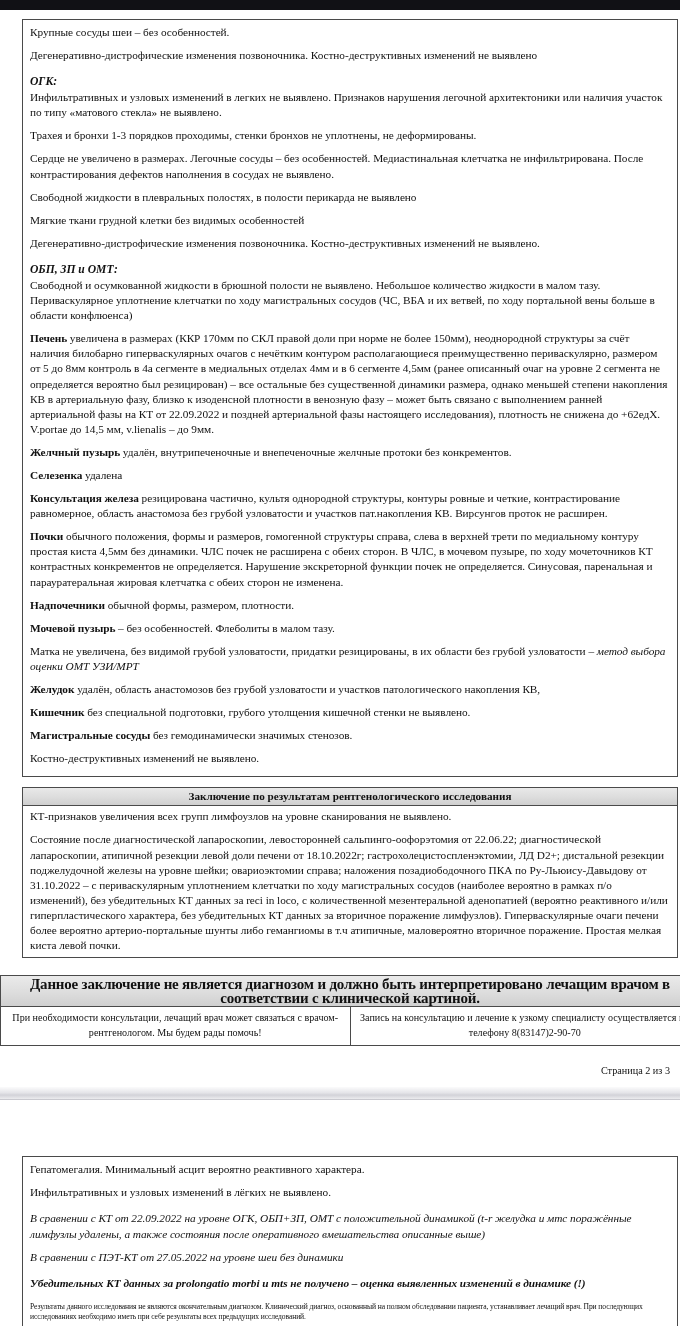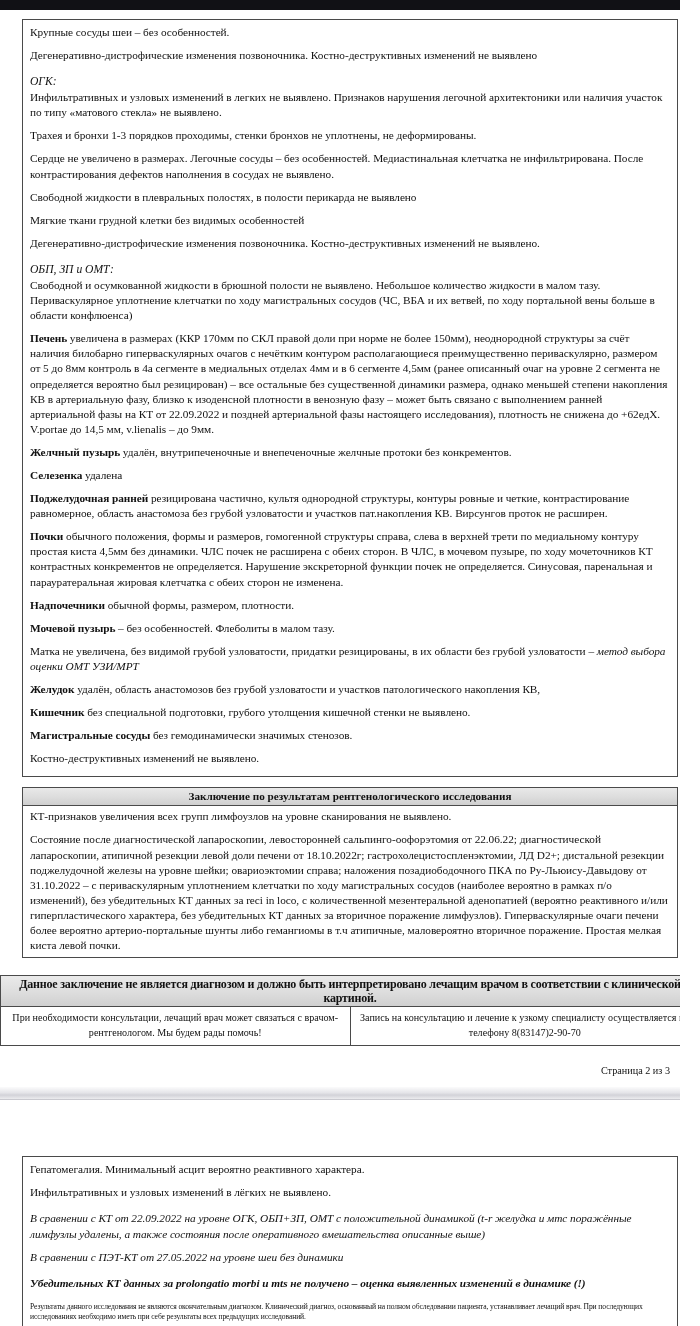--- a/index.html
+++ b/index.html
@@ -80,21 +80,21 @@
     margin: 0;
     text-align: left;
     letter-spacing: -0.05px;
   }
   .p + .p { margin-top: 8px; }
 
   .spacer-line { height: 11px; }
   .spacer-line-sm { height: 6px; }
 
   .hd {
-    font-weight: normal;
+    font-weight: bold;
     font-style: italic;
     font-size: 11.6px;
     line-height: 16px;
     margin: 0;
   }
 
   b.term { font-weight: bold; }
   i.em  { font-style: italic; }
   b.emb { font-weight: bold; font-style: italic; margin-top: 44px; }
 
@@ -115,21 +115,21 @@
   .fullwidth-wrap {
     margin: 0 -22px;
     width: 700px;
     box-sizing: border-box;
   }
   .disclaimer-bar {
     border: 1px solid #4a4a4a;
     background: linear-gradient(to bottom, #eaeaea 0%, #dddddd 55%, #d0d0d0 100%);
     text-align: center;
     font-weight: bold;
-    font-size: 12px;
+    font-size: 15px;
     line-height: 14px;
     padding: 1px 2px;
     box-sizing: border-box;
     letter-spacing: -0.2px;
   }
   .contact-table {
     width: 100%;
     border-collapse: collapse;
     table-layout: fixed;
   }
@@ -196,21 +196,21 @@
       <p class="p">Дегенеративно-дистрофические изменения позвоночника. Костно-деструктивных изменений не выявлено.</p>
 
       <div class="spacer-line"></div>
 
       <p class="hd">ОБП, ЗП и ОМТ:</p>
       <p class="p">Свободной и осумкованной жидкости в брюшной полости не выявлено. Небольшое количество жидкости в малом тазу. Периваскулярное уплотнение клетчатки по ходу магистральных сосудов (ЧС, ВБА и их ветвей, по ходу портальной вены больше в области конфлюенса)</p>
 
       <p class="p"><b class="term">Печень</b><span> увеличена в размерах (ККР 170мм по СКЛ правой доли при норме не более 150мм), неоднородной структуры за счёт наличия билобарно гиперваскулярных очагов с нечётким контуром располагающиеся преимущественно периваскулярно, размером от 5 до 8мм контроль в 4а сегменте в медиальных отделах 4мм и в 6 сегменте 4,5мм (ранее описанный очаг на уровне 2 сегмента не определяется вероятно был резицирован) – все остальные без существенной динамики размера, однако меньшей степени накопления КВ в артериальную фазу, близко к изоденсной плотности в венозную фазу – может быть связано с выполнением ранней артериальной фазы на КТ от 22.09.2022 и поздней артериальной фазы настоящего исследования), плотность не снижена до +62едХ. V.portae до 14,5 мм, v.lienalis – до 9мм.</span></p>
       <p class="p"><b class="term">Желчный пузырь</b><span> удалён, внутрипеченочные и внепеченочные желчные протоки без конкрементов.</span></p>
       <p class="p"><b class="term">Селезенка</b><span> удалена</span></p>
-      <p class="p"><b class="term">Поджелудочная ранней</b><span> резицирована частично, культя однородной структуры, контуры ровные и четкие, контрастирование равномерное, область анастомоза без грубой узловатости и участков пат.накопления КВ. Вирсунгов проток не расширен.</span></p>
+      <p class="p"><b class="term">Консультация железа</b><span> резицирована частично, культя однородной структуры, контуры ровные и четкие, контрастирование равномерное, область анастомоза без грубой узловатости и участков пат.накопления КВ. Вирсунгов проток не расширен.</span></p>
       <p class="p"><b class="term">Почки</b><span> обычного положения, формы и размеров, гомогенной структуры справа, слева в верхней трети по медиальному контуру простая киста 4,5мм без динамики. ЧЛС почек не расширена с обеих сторон. В ЧЛС, в мочевом пузыре, по ходу мочеточников КТ контрастных конкрементов не определяется. Нарушение экскреторной функции почек не определяется. Синусовая, паренальная и парауратеральная жировая клетчатка с обеих сторон не изменена.</span></p>
       <p class="p"><b class="term">Надпочечники</b><span> обычной формы, размером, плотности.</span></p>
       <p class="p"><b class="term">Мочевой пузырь</b><span> – без особенностей. Флеболиты в малом тазу.</span></p>
 
       <p class="p"><span>Матка не увеличена, без видимой грубой узловатости, придатки резицированы, в их области без грубой узловатости – </span><i class="em">метод выбора оценки ОМТ УЗИ/МРТ</i></p>
 
       <p class="p"><b class="term">Желудок</b><span> удалён, область анастомозов без грубой узловатости и участков патологического накопления КВ,</span></p>
       <p class="p"><b class="term">Кишечник</b><span> без специальной подготовки, грубого утолщения кишечной стенки не выявлено.</span></p>
       <p class="p"><b class="term">Магистральные сосуды</b><span> без гемодинамически значимых стенозов.</span></p>
 

